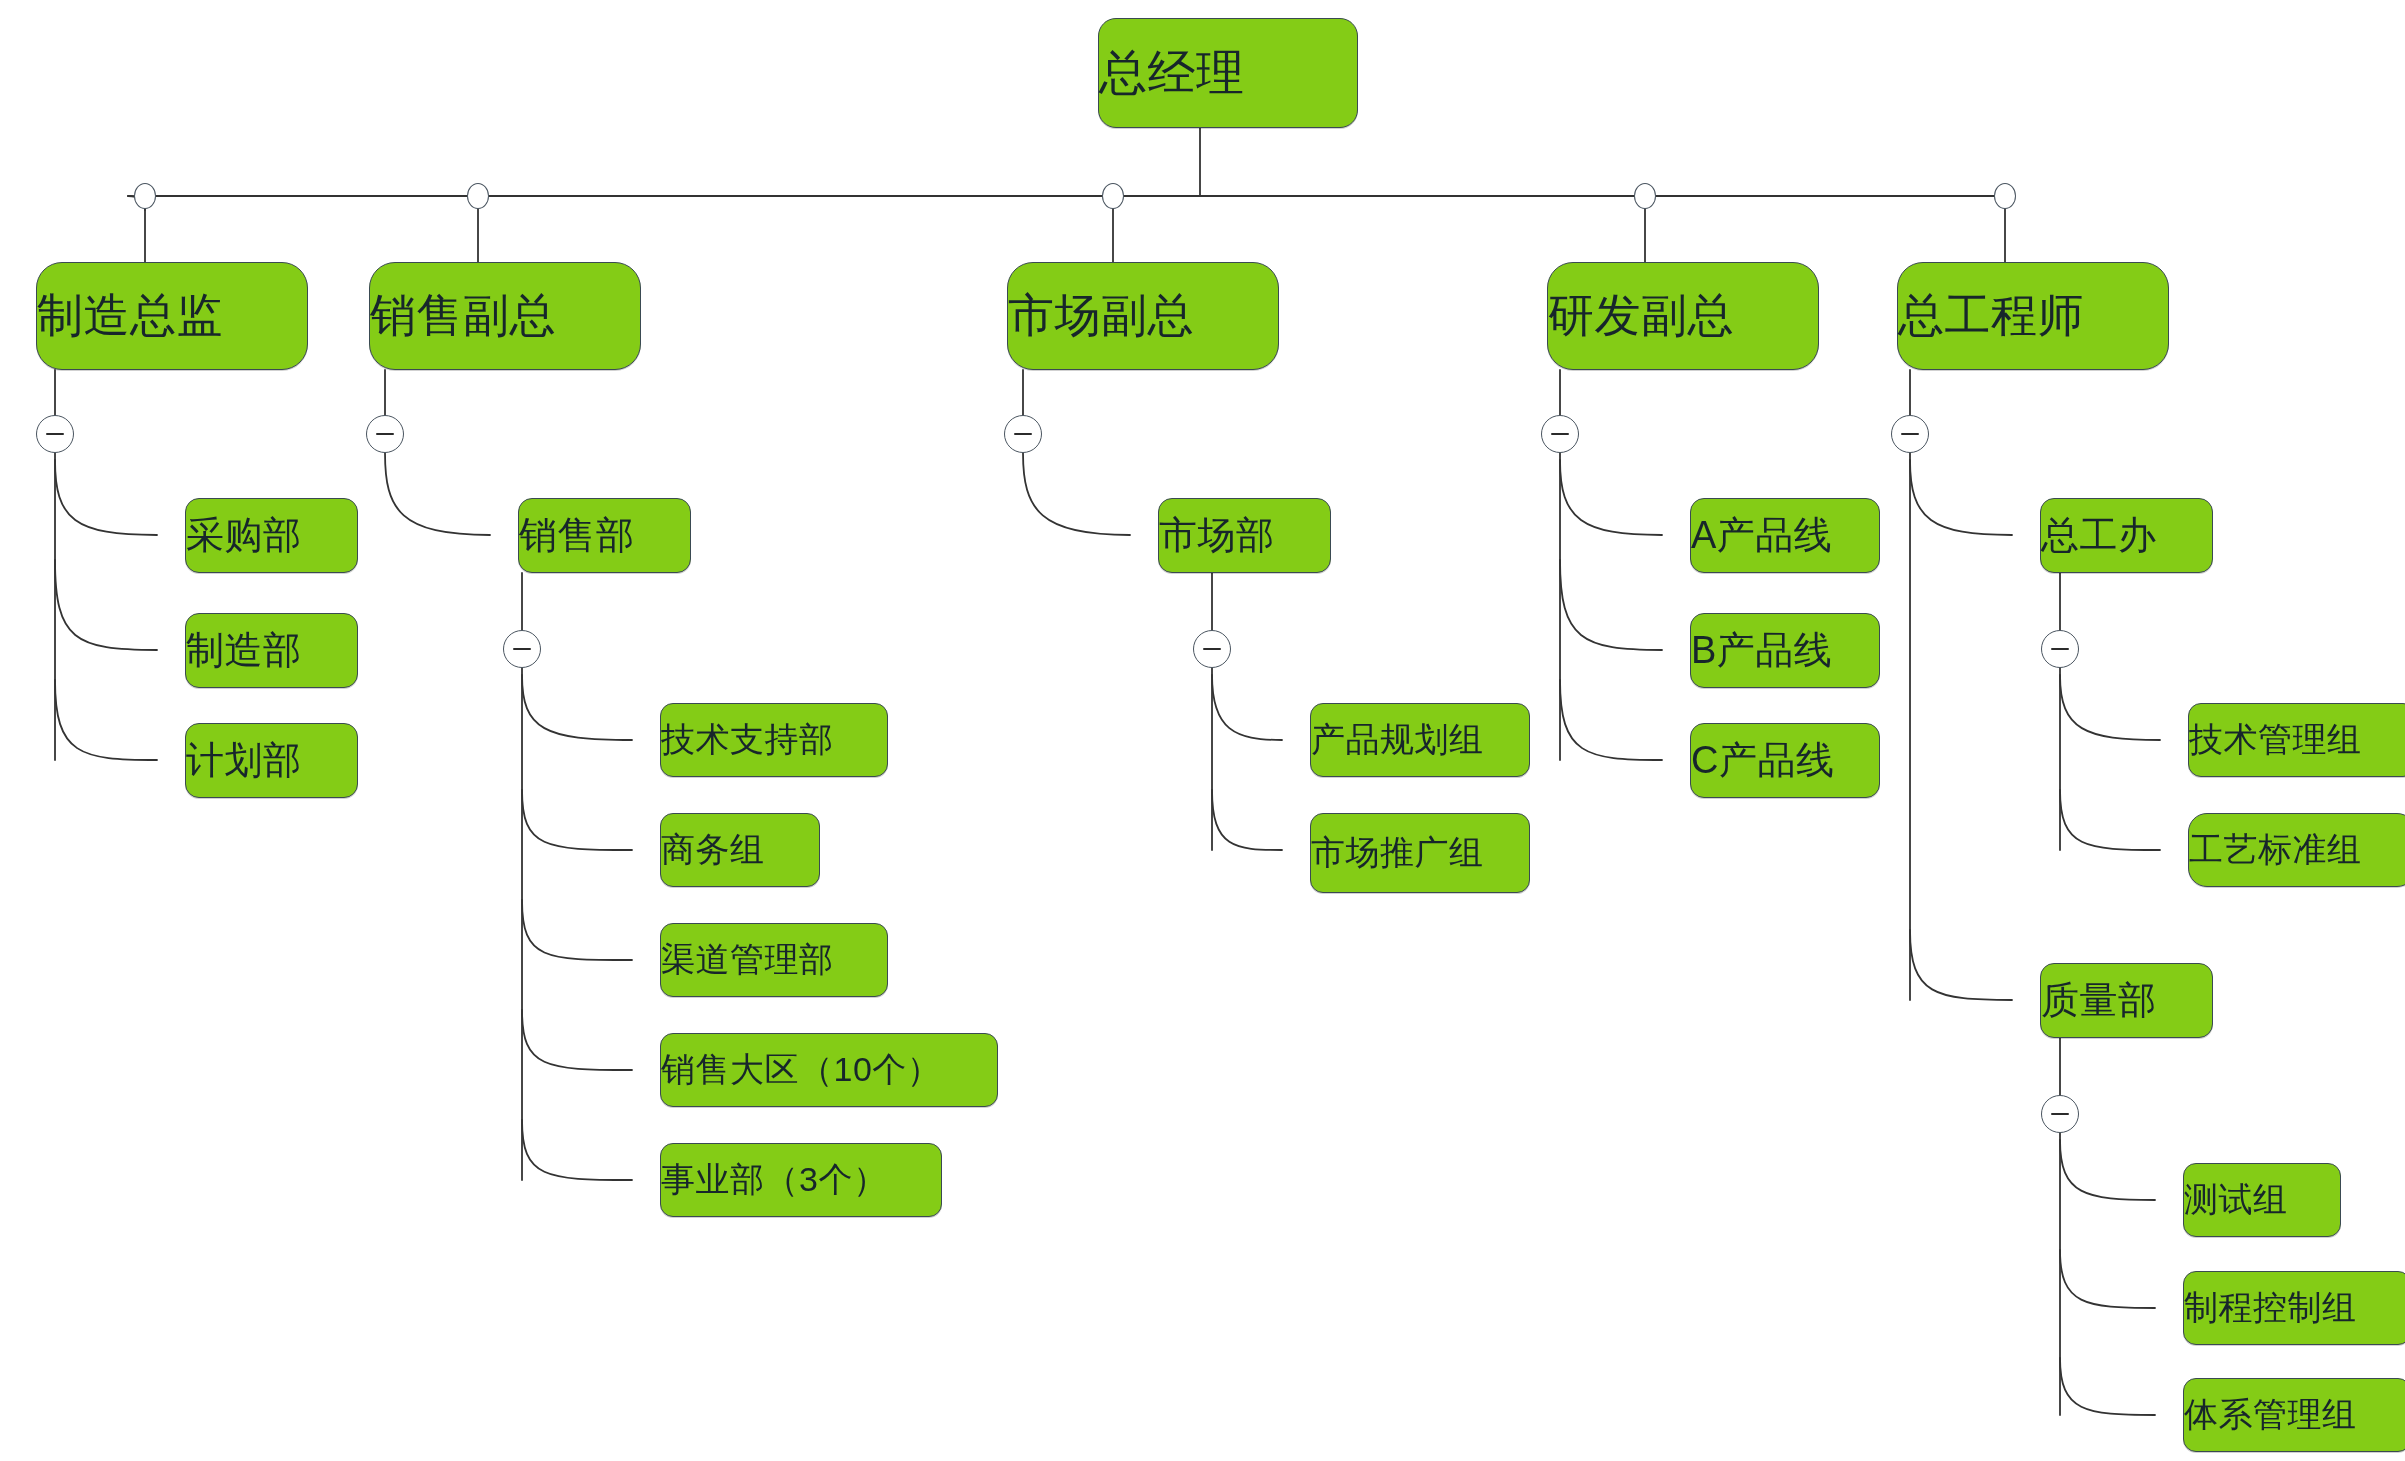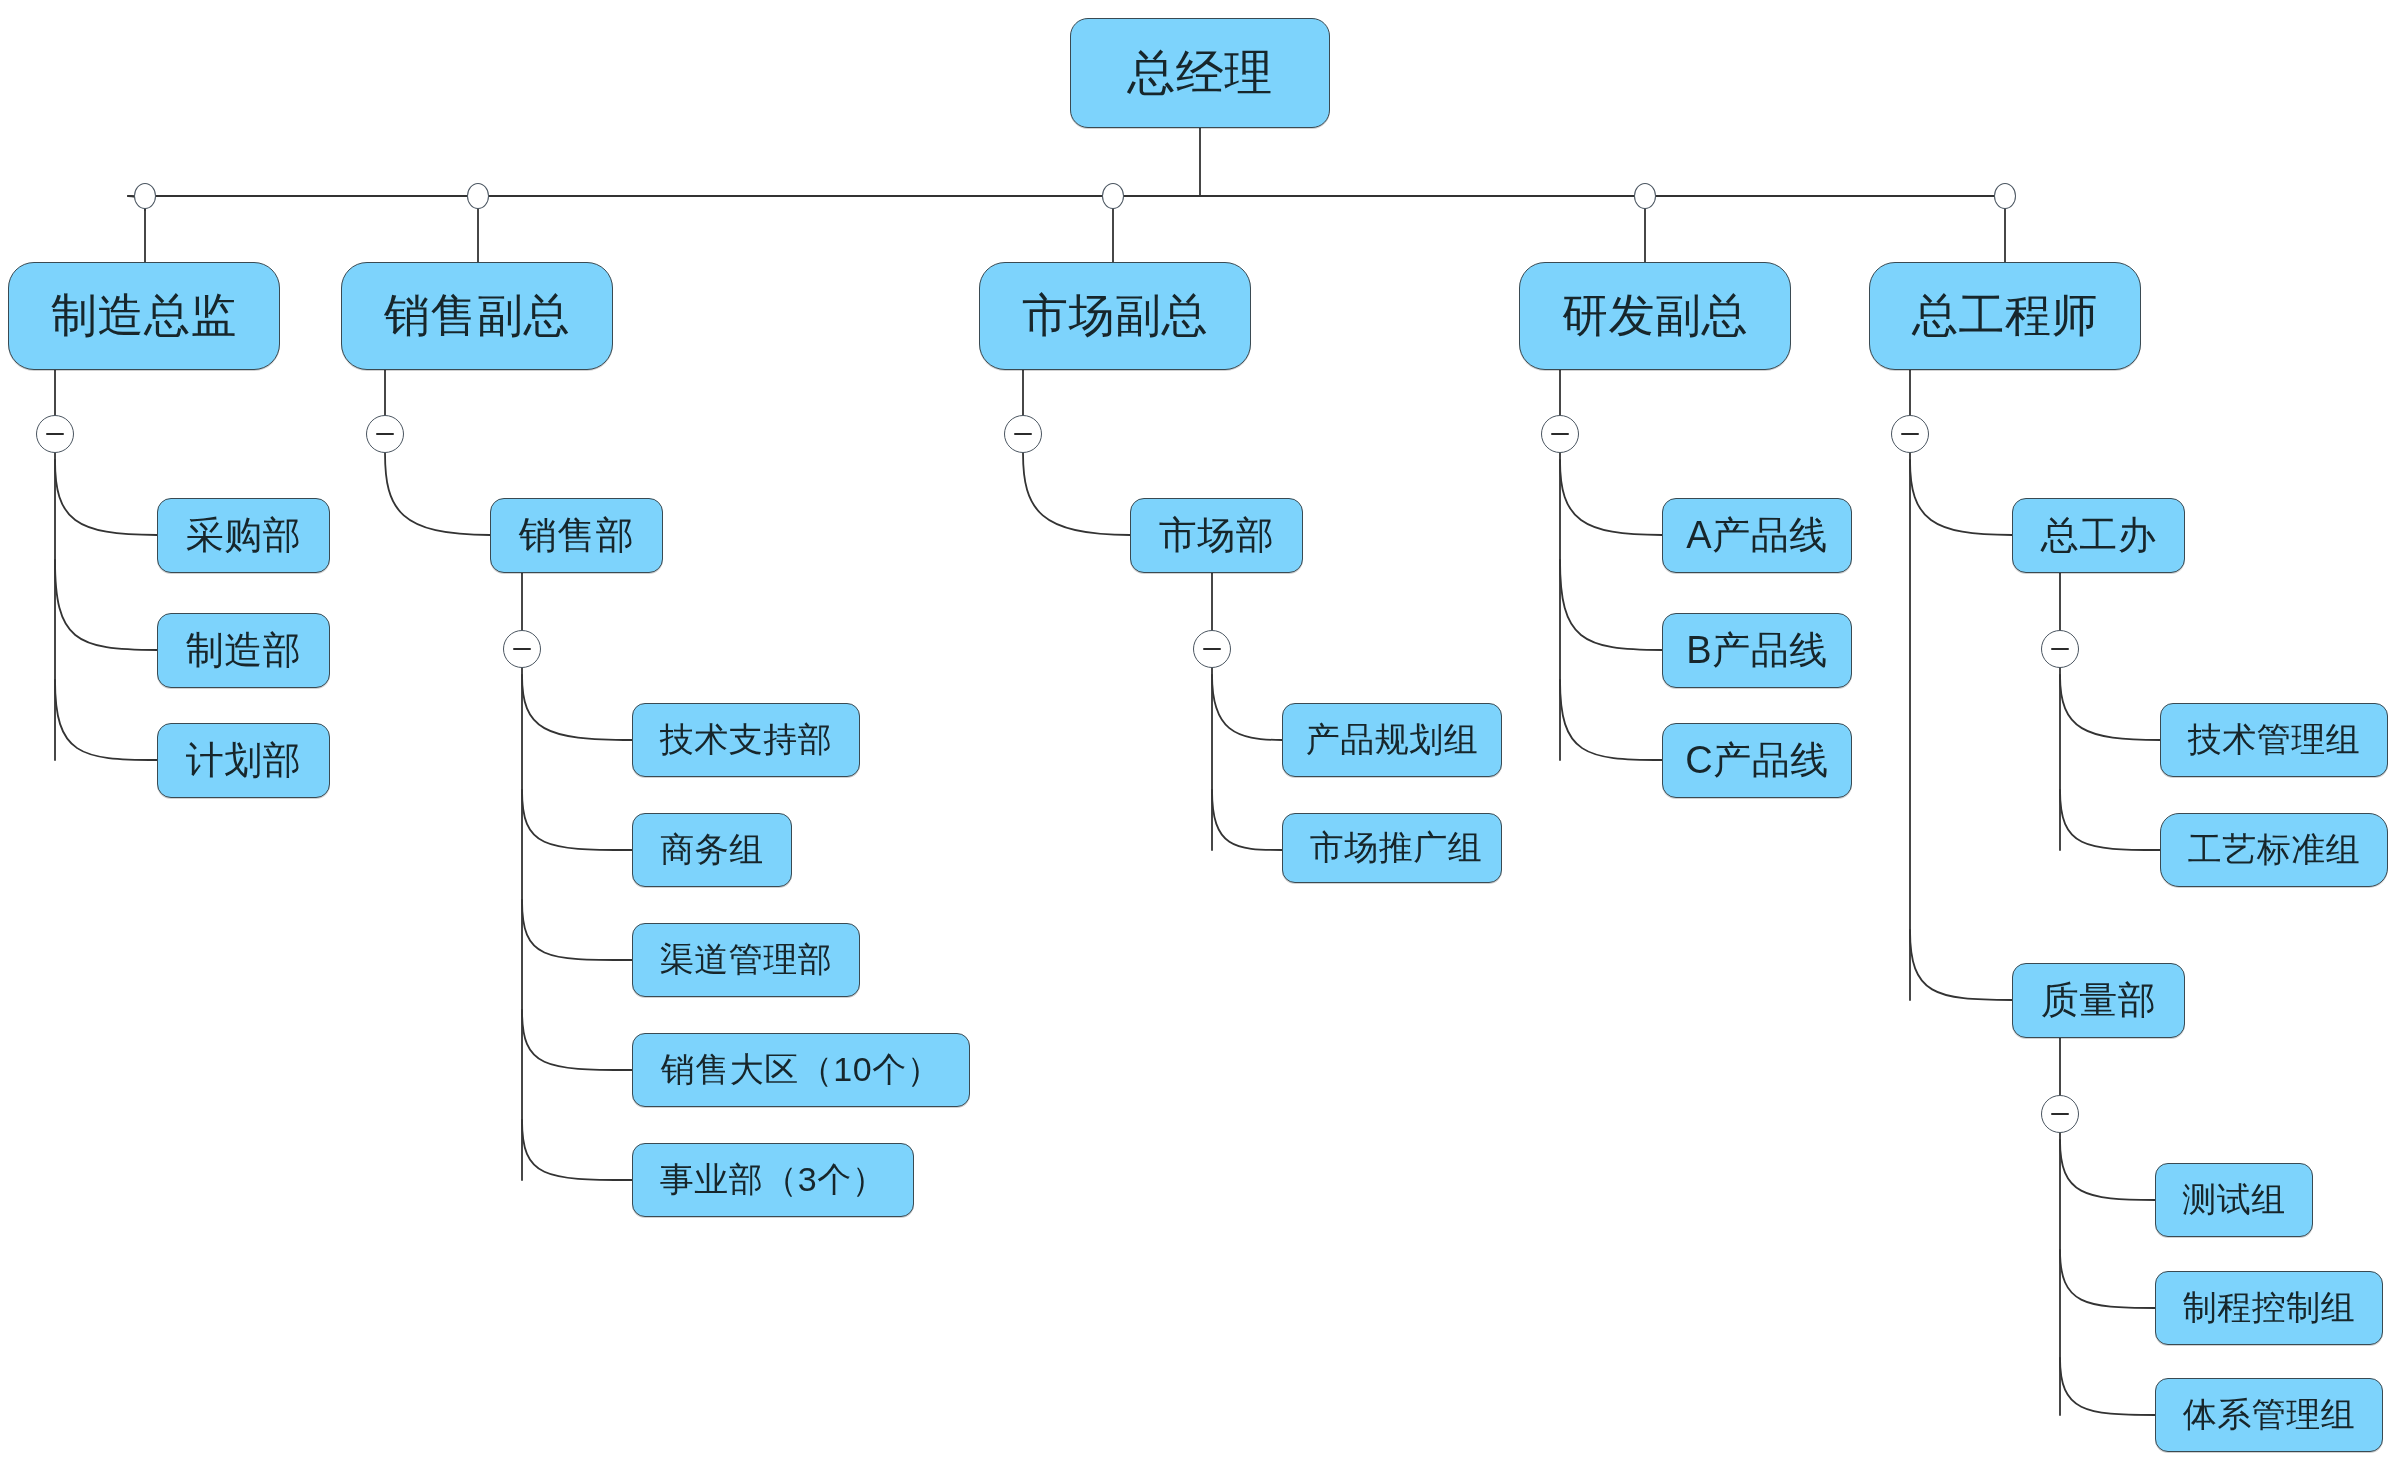--- a/index.html
+++ b/index.html
@@ -22,28 +22,28 @@
     top: 0;
     width: 2405px;
     height: 1461px;
     pointer-events: none;
   }
   .node {
     position: absolute;
     box-sizing: border-box;
     display: flex;
     align-items: center;
-    justify-content: center;
-    background: #7dd3fc;
+    background: #84cc16;
     border: 1.6px solid #3a4a52;
     border-radius: 14px;
     color: #17262b;
     white-space: nowrap;
     letter-spacing: 0.5px;
     box-shadow: 0 1px 0 rgba(0,0,0,0.18);
+    margin-left: 28px;
   }
   .node.root      { font-size: 48px; border-radius: 18px; }
   .node.level2    { font-size: 46px; border-radius: 26px; }
   .node.level3    { font-size: 38px; border-radius: 14px; }
   .node.level4    { font-size: 34px; border-radius: 13px; }
   .toggle {
     position: absolute;
     box-sizing: border-box;
     border: 1.5px solid #4a5560;
     border-radius: 50%;
@@ -227,21 +227,21 @@
     <span>市场部</span>
   </div>
 
   <div class="toggle minus" style="left:1193px; top:630px;">
       <span class="bar"></span>
     </div>
 
   <div class="node level4" style="left:1282px; top:703px; width:220px; height:74px;">
     <span>产品规划组</span>
   </div>
-  <div class="node level4" style="left:1282px; top:813px; width:220px; height:70px;padding-left:8px;">
+  <div class="node level4" style="left:1282px; top:813px; width:220px; height:80px;">
     <span>市场推广组</span>
   </div>
 
   <div class="node level3" style="left:1662px; top:498px; width:190px; height:75px;">
     <span>A产品线</span>
   </div>
   <div class="node level3" style="left:1662px; top:613px; width:190px; height:75px;">
     <span>B产品线</span>
   </div>
   <div class="node level3" style="left:1662px; top:723px; width:190px; height:75px;">

